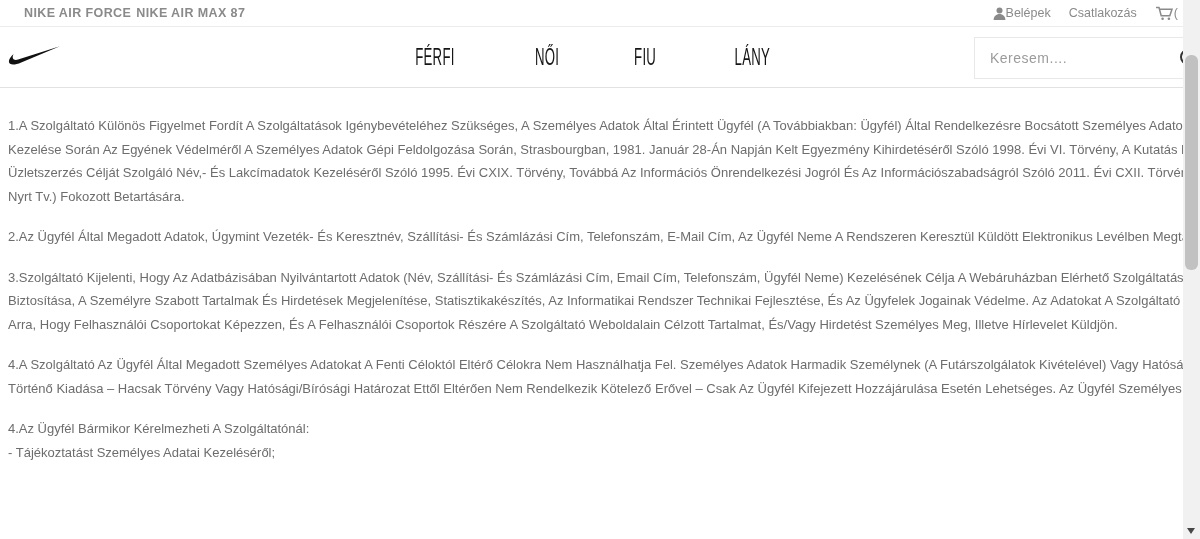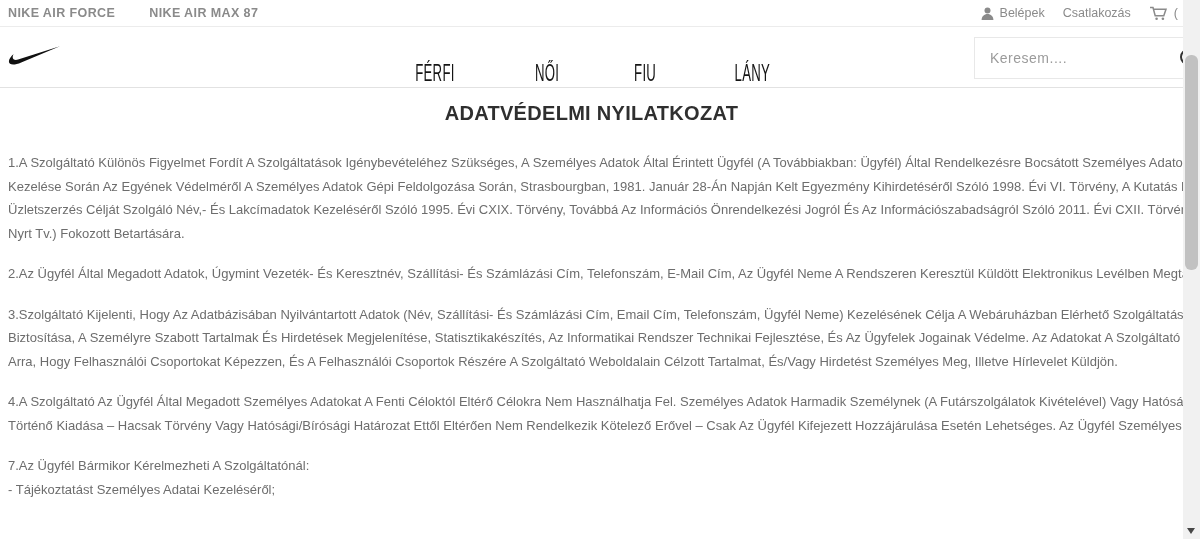--- a/index.html
+++ b/index.html
@@ -8,38 +8,38 @@
     width:1200px; height:539px; overflow:hidden; position:relative;
     background:#ffffff; font-family:"Liberation Sans", sans-serif;
   }
 
   
   .topbar {
     height:27px; border-bottom:1px solid #ececec;
     display:flex; justify-content:space-between; align-items:center;
     padding:0 22px 0 8px;
   }
-  .topbar-left { display:flex; gap:34px; align-items:center; }
+  .topbar-left { display:flex; gap:5px; align-items:center;margin-left:16px; }
   .topbar-link {
     font-size:12.5px; font-weight:bold; color:#8a8a8a; letter-spacing:.4px;
     cursor:pointer; white-space:nowrap;
   }
   .topbar-right { display:flex; gap:18px; align-items:center; }
   .topbar-action {
-    display:flex; gap:6px; align-items:center;
+    display:flex; align-items:center;
     font-size:12.5px; color:#8a8a8a; cursor:pointer; white-space:nowrap;
   }
   .topbar-action svg { display:block; }
 
   
   .nav { position:relative; height:61px; border-bottom:1px solid #e2e2e2; background:#fff; }
   .logo { position:absolute; left:8px; top:19px; cursor:pointer; }
   .menu {
     position:absolute; left:0; right:17px; top:0; height:100%;
-    display:flex; justify-content:center; align-items:flex-end; gap:55px;
+    display:flex; justify-content:center; align-items:center; gap:55px;
   }
   .menu-item { font-size:24px; color:#151515; cursor:pointer; }
   .menu-item > span {
     display:inline-block; transform:scaleX(.55); transform-origin:center;
     letter-spacing:.5px; white-space:nowrap;
   }
   .search-box {
     position:absolute; left:974px; top:10px; width:250px; height:42px;
     border:1px solid #e8e8e8; background:#fff;
   }
@@ -143,42 +143,41 @@
     <span class="search-icon">
       <svg width="21" height="21" viewBox="0 0 21 21" fill="none" stroke="#333" stroke-width="2">
         <circle cx="9" cy="9" r="7"></circle>
         <path d="M14.2 14.2 19 19"></path>
       </svg>
     </span>
   </div>
 </div>
 
 <div>
-  <h1 class="page-title">ADATVÉDELMI NYILATKOZAT</h1>
   <div class="privacy-text">
       <div class="para">
         <div class="line">1.A Szolgáltató Különös Figyelmet Fordít A Szolgáltatások Igénybevételéhez Szükséges, A Személyes Adatok Által Érintett Ügyfél (A Továbbiakban: Ügyfél) Által Rendelkezésre Bocsátott Személyes Adatok Megszerzése És</div>
         <div class="line">Kezelése Során Az Egyének Védelméről A Személyes Adatok Gépi Feldolgozása Során, Strasbourgban, 1981. Január 28-Án Napján Kelt Egyezmény Kihirdetéséről Szóló 1998. Évi VI. Törvény, A Kutatás És Közvetlen</div>
         <div class="line">Üzletszerzés Célját Szolgáló Név,- És Lakcímadatok Kezeléséről Szóló 1995. Évi CXIX. Törvény, Továbbá Az Információs Önrendelkezési Jogról És Az Információszabadságról Szóló 2011. Évi CXII. Törvény (A Továbbiakban:</div>
         <div class="line">Nyrt Tv.) Fokozott Betartására.</div>
       </div>
       <div class="para">
         <div class="line">2.Az Ügyfél Által Megadott Adatok, Úgymint Vezeték- És Keresztnév, Szállítási- És Számlázási Cím, Telefonszám, E-Mail Cím, Az Ügyfél Neme A Rendszeren Keresztül Küldött Elektronikus Levélben Megtalálhatóak.</div>
       </div>
       <div class="para">
         <div class="line">3.Szolgáltató Kijelenti, Hogy Az Adatbázisában Nyilvántartott Adatok (Név, Szállítási- És Számlázási Cím, Email Cím, Telefonszám, Ügyfél Neme) Kezelésének Célja A Webáruházban Elérhető Szolgáltatások Nyújtásának</div>
         <div class="line">Biztosítása, A Személyre Szabott Tartalmak És Hirdetések Megjelenítése, Statisztikakészítés, Az Informatikai Rendszer Technikai Fejlesztése, És Az Ügyfelek Jogainak Védelme. Az Adatokat A Szolgáltató Felhasználhatja</div>
         <div class="line">Arra, Hogy Felhasználói Csoportokat Képezzen, És A Felhasználói Csoportok Részére A Szolgáltató Weboldalain Célzott Tartalmat, És/Vagy Hirdetést Személyes Meg, Illetve Hírlevelet Küldjön.</div>
       </div>
       <div class="para">
         <div class="line">4.A Szolgáltató Az Ügyfél Által Megadott Személyes Adatokat A Fenti Céloktól Eltérő Célokra Nem Használhatja Fel. Személyes Adatok Harmadik Személynek (A Futárszolgálatok Kivételével) Vagy Hatóságok Számára</div>
         <div class="line">Történő Kiadása – Hacsak Törvény Vagy Hatósági/Bírósági Határozat Ettől Eltérően Nem Rendelkezik Kötelező Erővel – Csak Az Ügyfél Kifejezett Hozzájárulása Esetén Lehetséges. Az Ügyfél Személyes Adatait A</div>
       </div>
       <div class="para">
-        <div class="line">7.Az Ügyfél Bármikor Kérelmezheti A Szolgáltatónál:</div>
+        <div class="line">4.Az Ügyfél Bármikor Kérelmezheti A Szolgáltatónál:</div>
         <div class="line">- Tájékoztatást Személyes Adatai Kezeléséről;</div>
       </div>
     </div>
 </div>
 
 <div class="scrollbar">
   <div class="scroll-thumb"></div>
   <div class="scroll-arrow-down"></div>
 </div>
 

